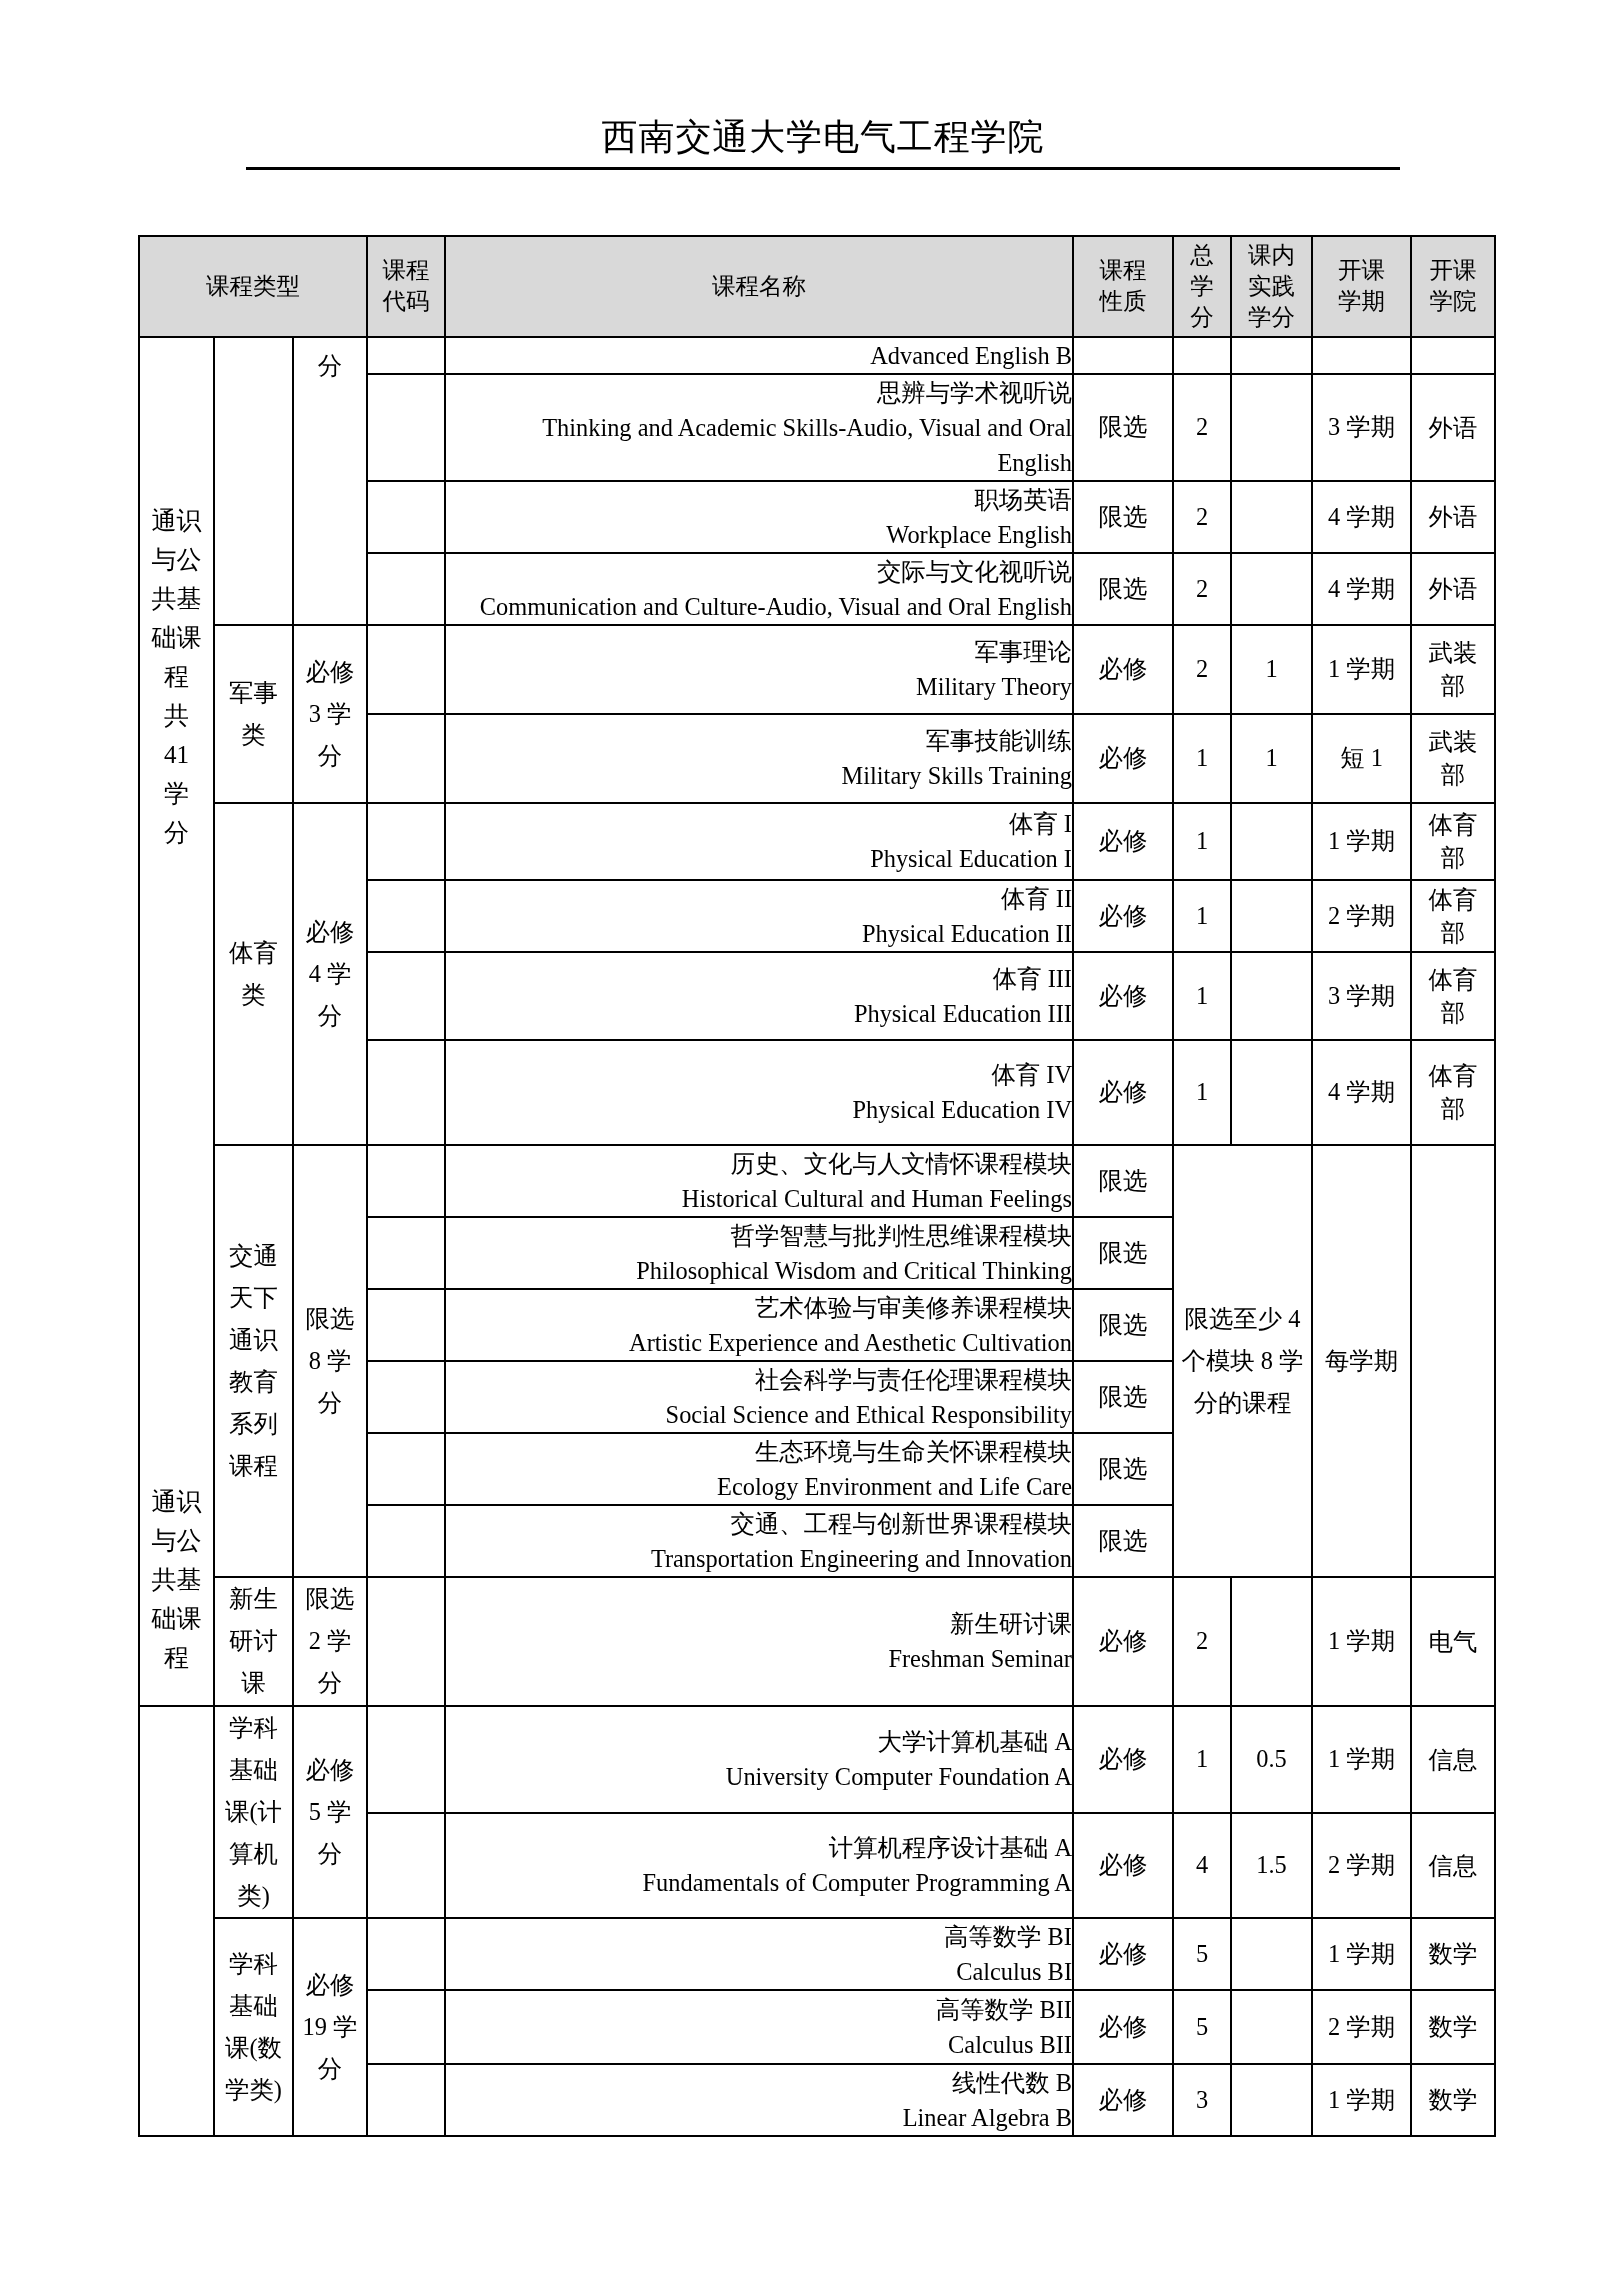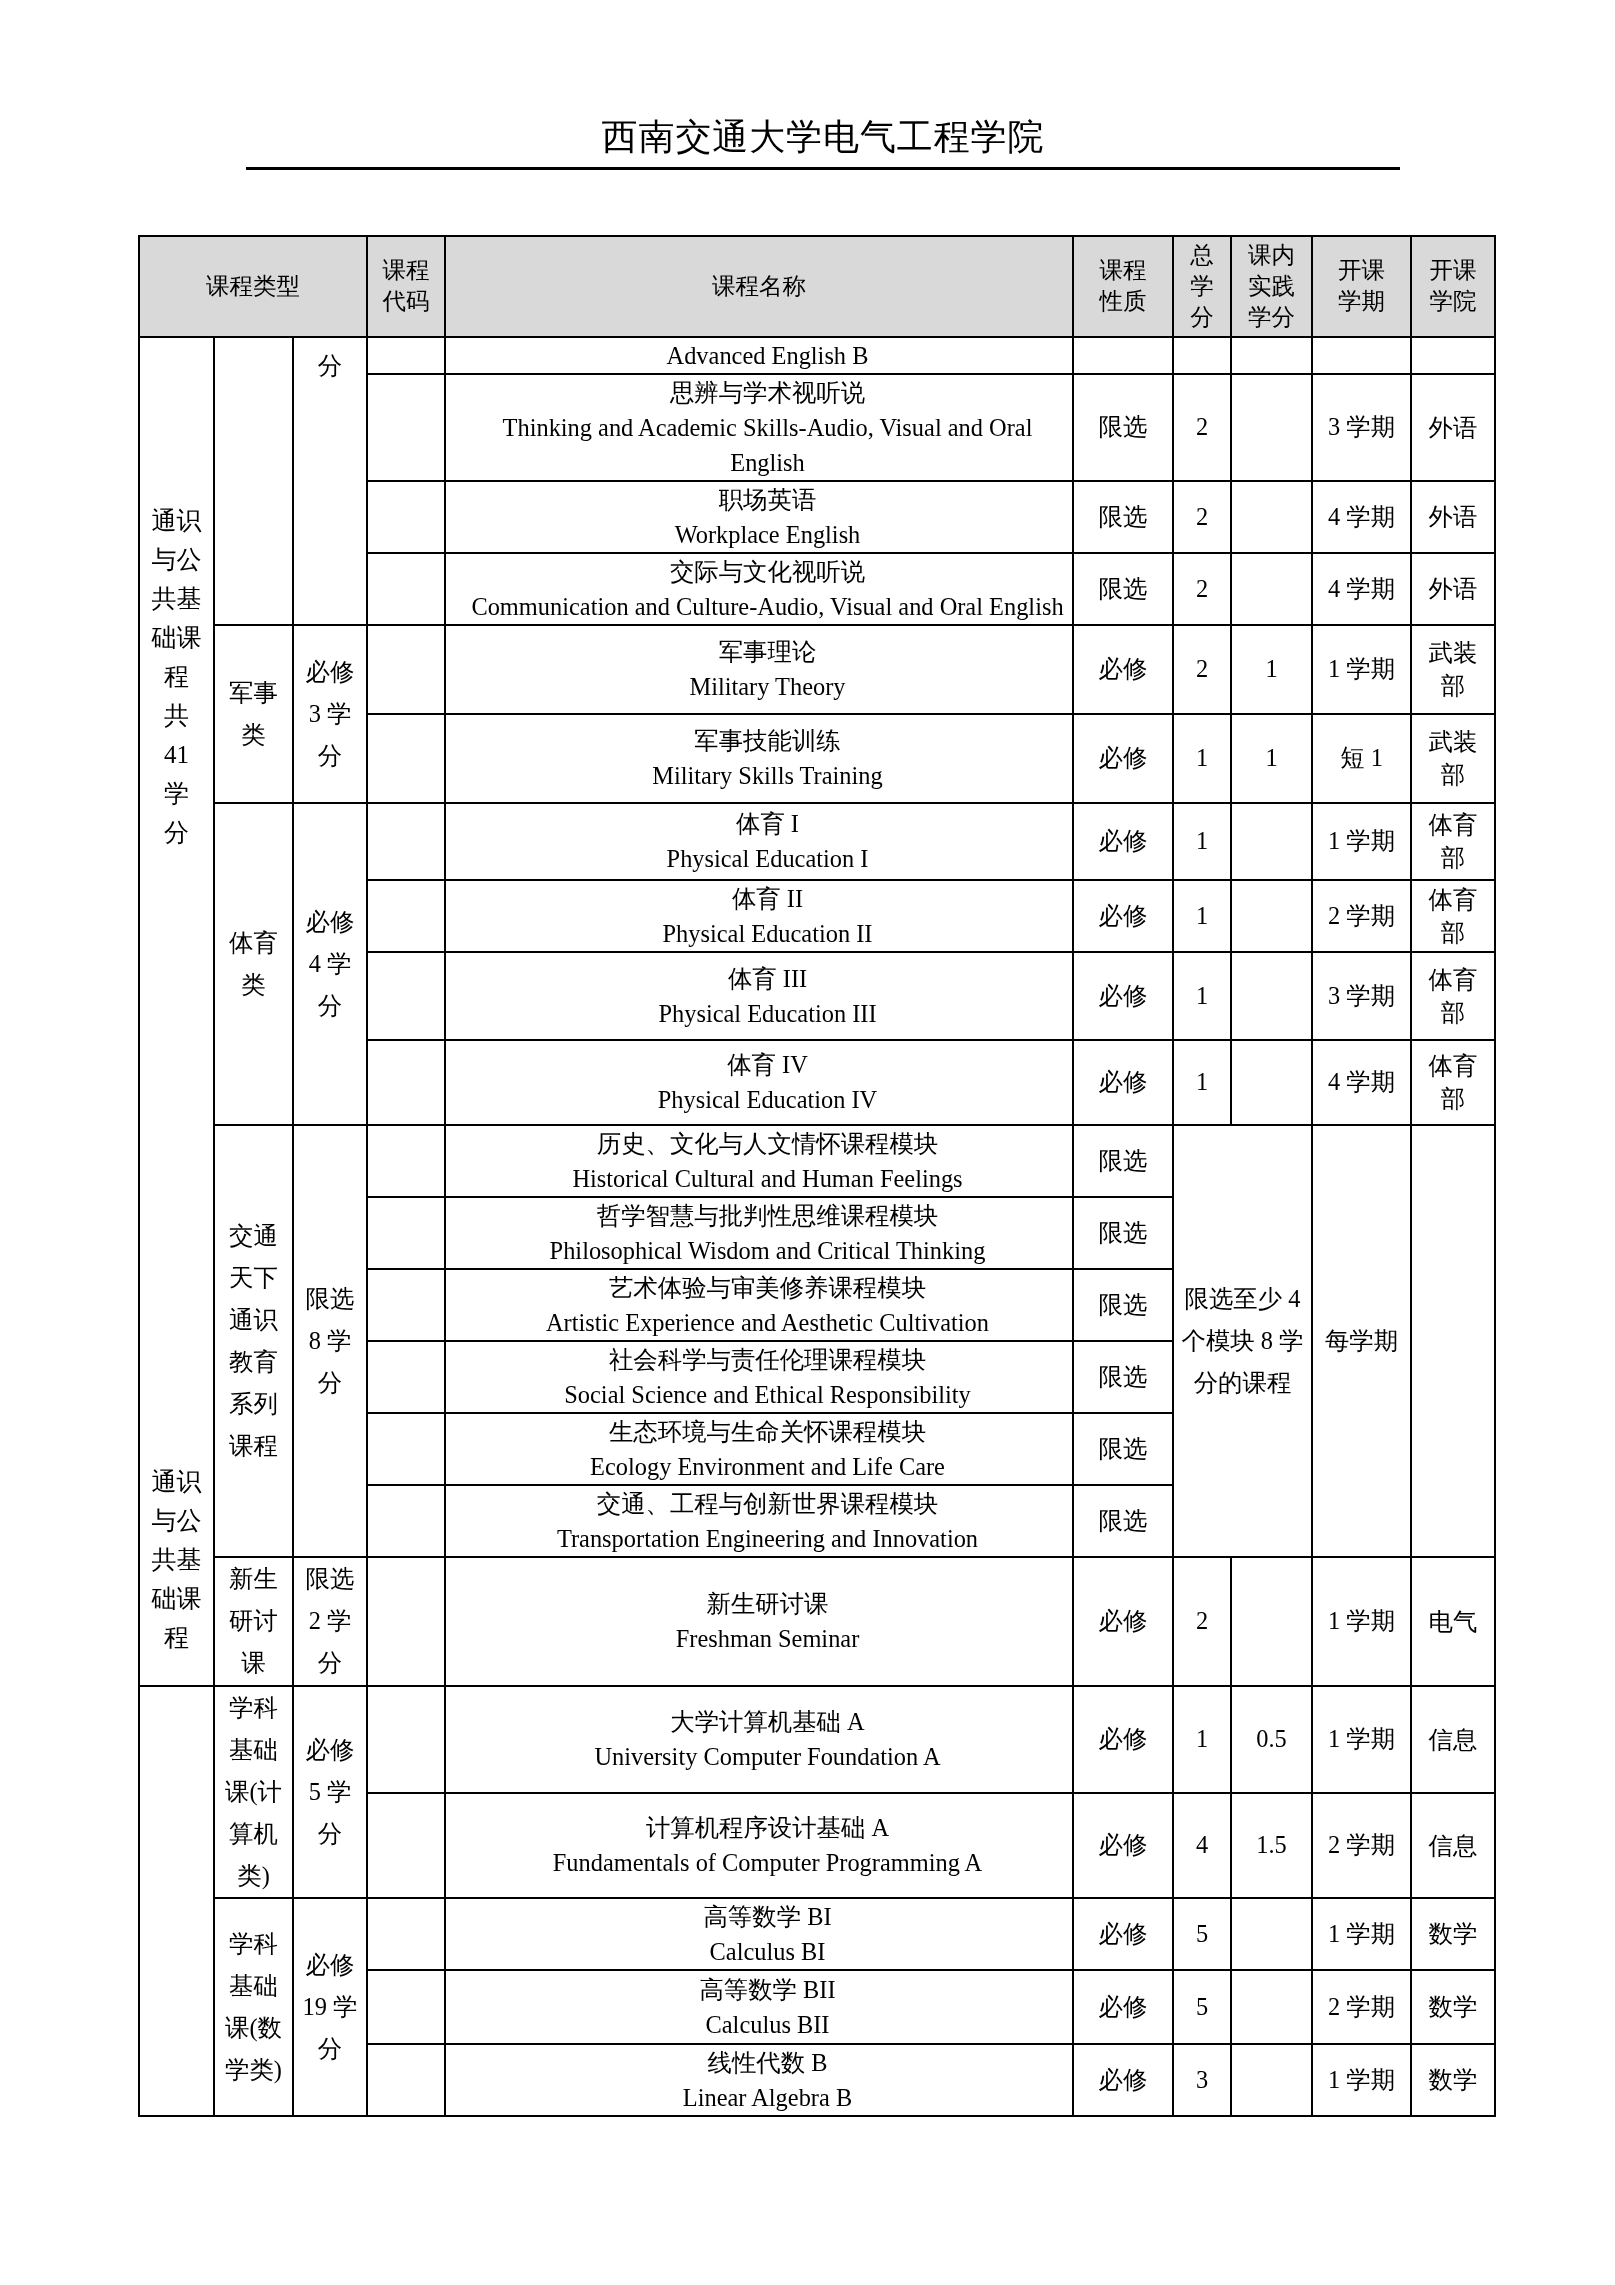--- a/index.html
+++ b/index.html
@@ -36,21 +36,21 @@
     line-height:31px;
     text-align:center;
     vertical-align:middle;
     white-space:pre-line;
   }
   .course-table td {
     font-size:24.4px;
     text-align:center;
     vertical-align:middle;
   }
-  td.name { text-align:center; padding-left:17px; }
+  td.name { text-align:right; padding-left:17px; }
   .name .line { line-height:35px; }
   .stack { white-space:pre-line; line-height:42px; }
   .college { white-space:pre-line; line-height:33px;margin-left:24px; }
   .mergednote { white-space:pre-line; line-height:42px; }
   td.typecol { position:relative; }
   .tblock {
     position:absolute; left:0; width:100%;
     text-align:center; white-space:pre-line;
     line-height:39px; font-size:25px;
   }
@@ -242,21 +242,21 @@
       <div class="line">Physical Education III</div>
     </td>
     <td>必修</td>
     <td>1</td>
     <td></td>
     <td>3 学期</td>
     <td class="college">体育
 部</td>
   </tr>
 
-  <tr style="height:85px">
+  <tr style="height:105px">
     <td></td>
     <td class="name">
       <div class="line">体育 IV</div>
       <div class="line">Physical Education IV</div>
     </td>
     <td>必修</td>
     <td>1</td>
     <td></td>
     <td>4 学期</td>
     <td class="college">体育

